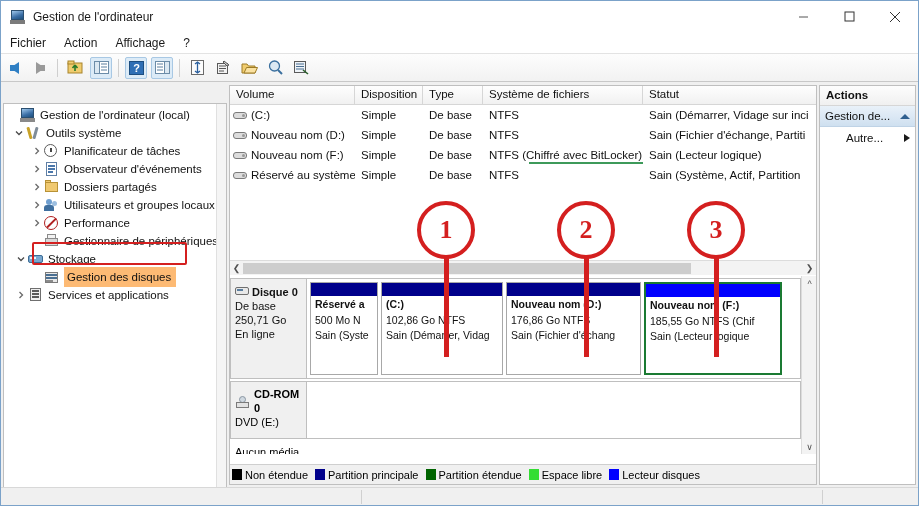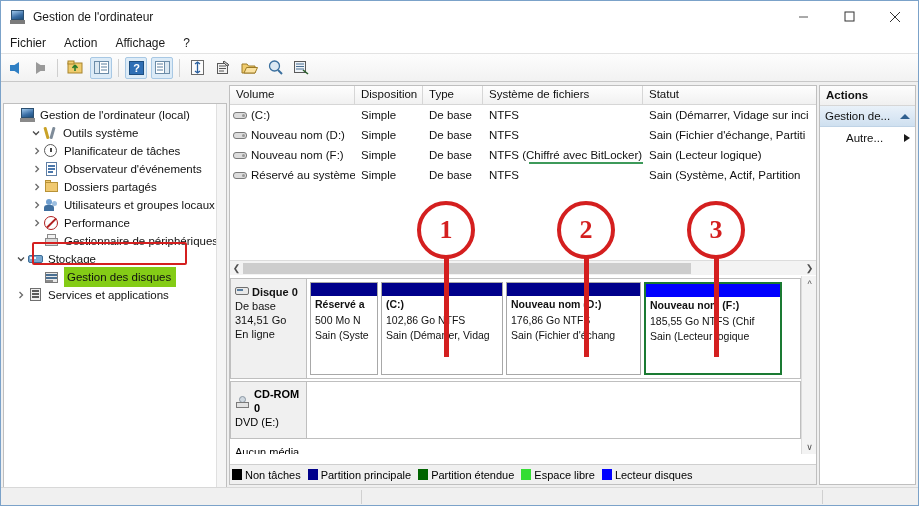--- a/index.html
+++ b/index.html
@@ -204,21 +204,21 @@
   
   .tree-highlight {
     position: absolute;
     left: 31px; top: 241px;
     width: 155px; height: 23px;
     border: 2.5px solid #d41f1f;
     border-radius: 2px;
     pointer-events: none;
   }
   .tnode.selected .tlabel-bg {
-    background: #84cc16;
+    background: #fdba74;
     padding: 1px 5px 1px 3px;
   }
 
   
   .tree-vscroll {
     position:absolute; right:0; top:0; width:10px; bottom:14px;
     background:#f5f5f5; border-left:1px solid #e0e0e0;
   }
   .tree-hscroll {
     position:absolute; left:0; bottom:0; right:0; height:14px;
@@ -537,21 +537,21 @@
 
         <div class="tnode" style="padding-left:2px;">
           <div class="tchev"></div>
           <div class="ticon ic-pc">
               <div class="a"></div>
               <div class="b"></div>
             </div>
           <div class="tlabel">Gestion de l'ordinateur (local)</div>
         </div>
 
-        <div class="tnode" style="padding-left:25px;text-align:right;">
+        <div class="tnode" style="padding-left:8px;text-align:right;">
           <div class="tchev">
             <svg width="8" height="8" viewBox="0 0 8 8">
                 <path d="M1 2.5 L4 5.5 L7 2.5" stroke="#4a4a4a" stroke-width="1.3" fill="none"></path>
               </svg>
           </div>
           <div class="ticon ic-tools">
               <div class="w1"></div>
               <div class="w2"></div>
             </div>
           <div class="tlabel">Outils système</div>
@@ -768,21 +768,21 @@
         <div class="disk-row" style="top:2px; height:101px;">
           <div class="disk-info">
             <div class="dtitle">
               <span class="ticon ic-disk0 ic" style="width:15px;height:15px;">
                   <span class="a"></span>
                   <span class="b"></span>
                 </span>
               <span>Disque 0</span>
             </div>
             <div>De base</div>
-            <div>314,51 Go</div>
+            <div>250,71 Go</div>
             <div>En ligne</div>
           </div>
           <div class="parts">
 
             <div class="part" style="width:68px;">
               <div class="bar" style="background:#00008B;"></div>
               <div class="ptext pname">Réservé a</div>
               <div class="ptext">500 Mo N</div>
               <div class="ptext">Sain (Systе</div>
             </div>
@@ -828,21 +828,21 @@
 
         <div class="dm-vscroll">
           <div class="dm-up">^</div>
           <div class="dm-dn">∨</div>
         </div>
       </div>
 
       <div class="legend">
         <div class="lg-item">
           <span class="lg-sw" style="background:#000000"></span>
-          <span>Non tâches</span>
+          <span>Non étendue</span>
         </div>
         <div class="lg-item">
           <span class="lg-sw" style="background:#00008B"></span>
           <span>Partition principale</span>
         </div>
         <div class="lg-item">
           <span class="lg-sw" style="background:#006400"></span>
           <span>Partition étendue</span>
         </div>
         <div class="lg-item">

